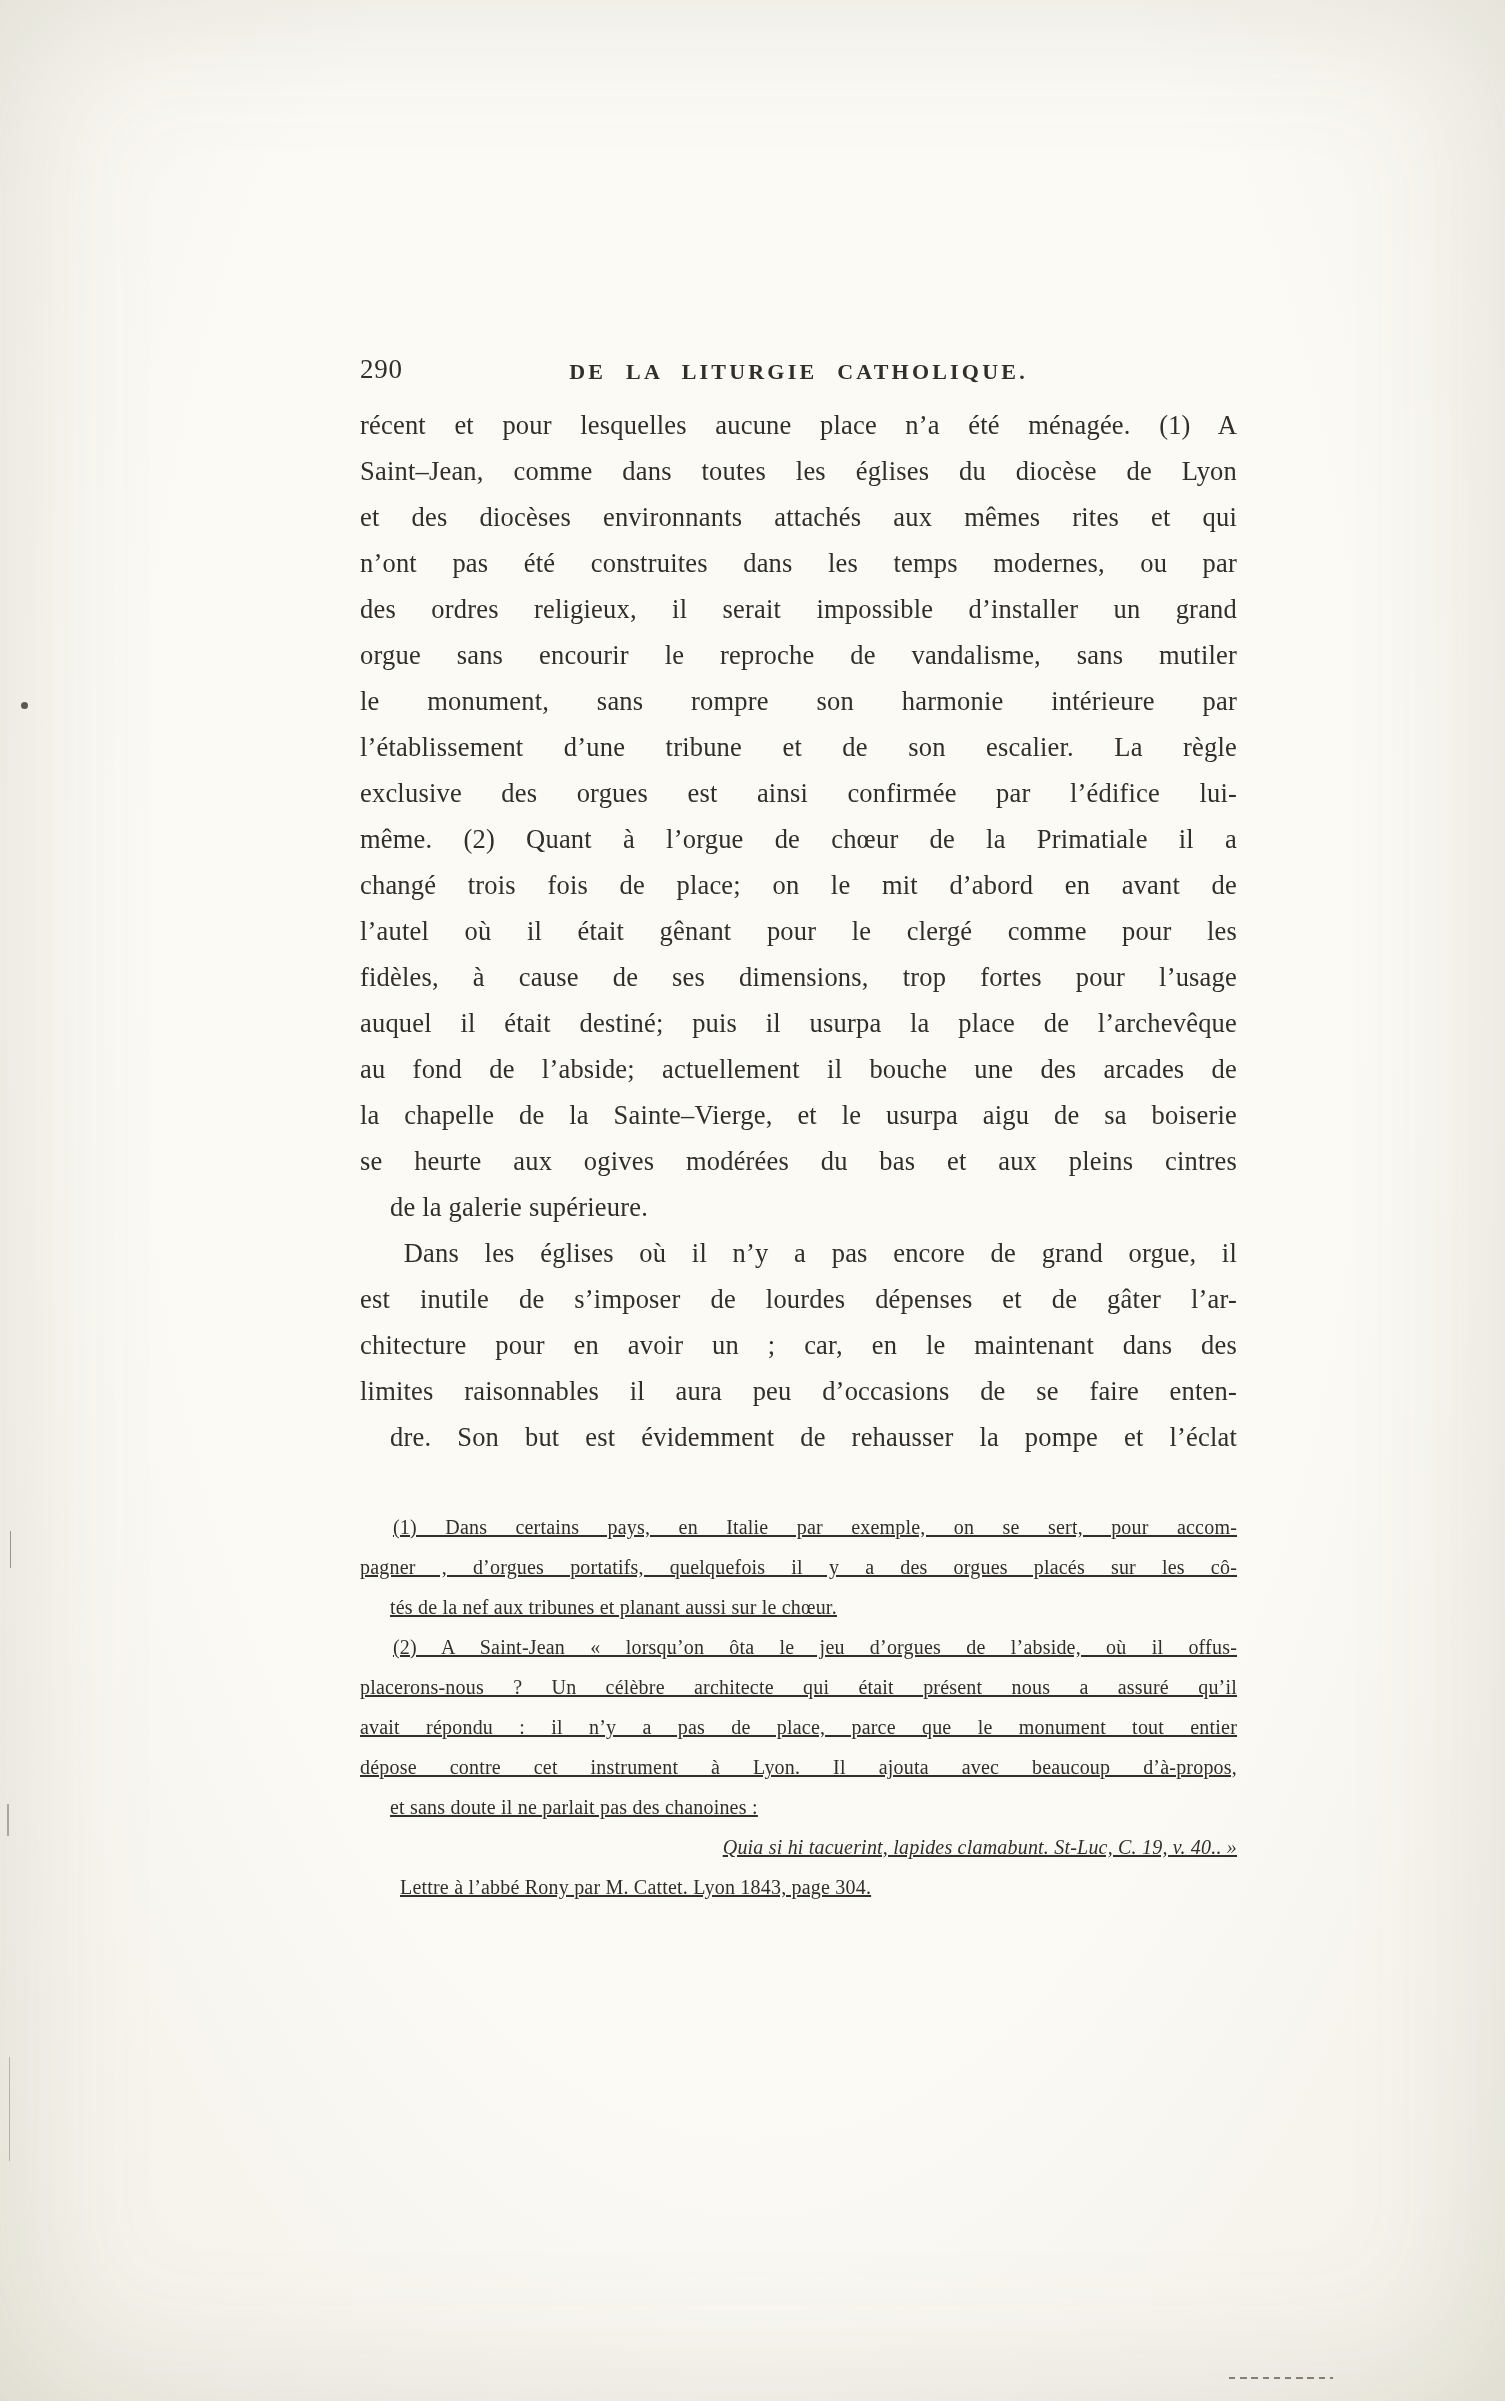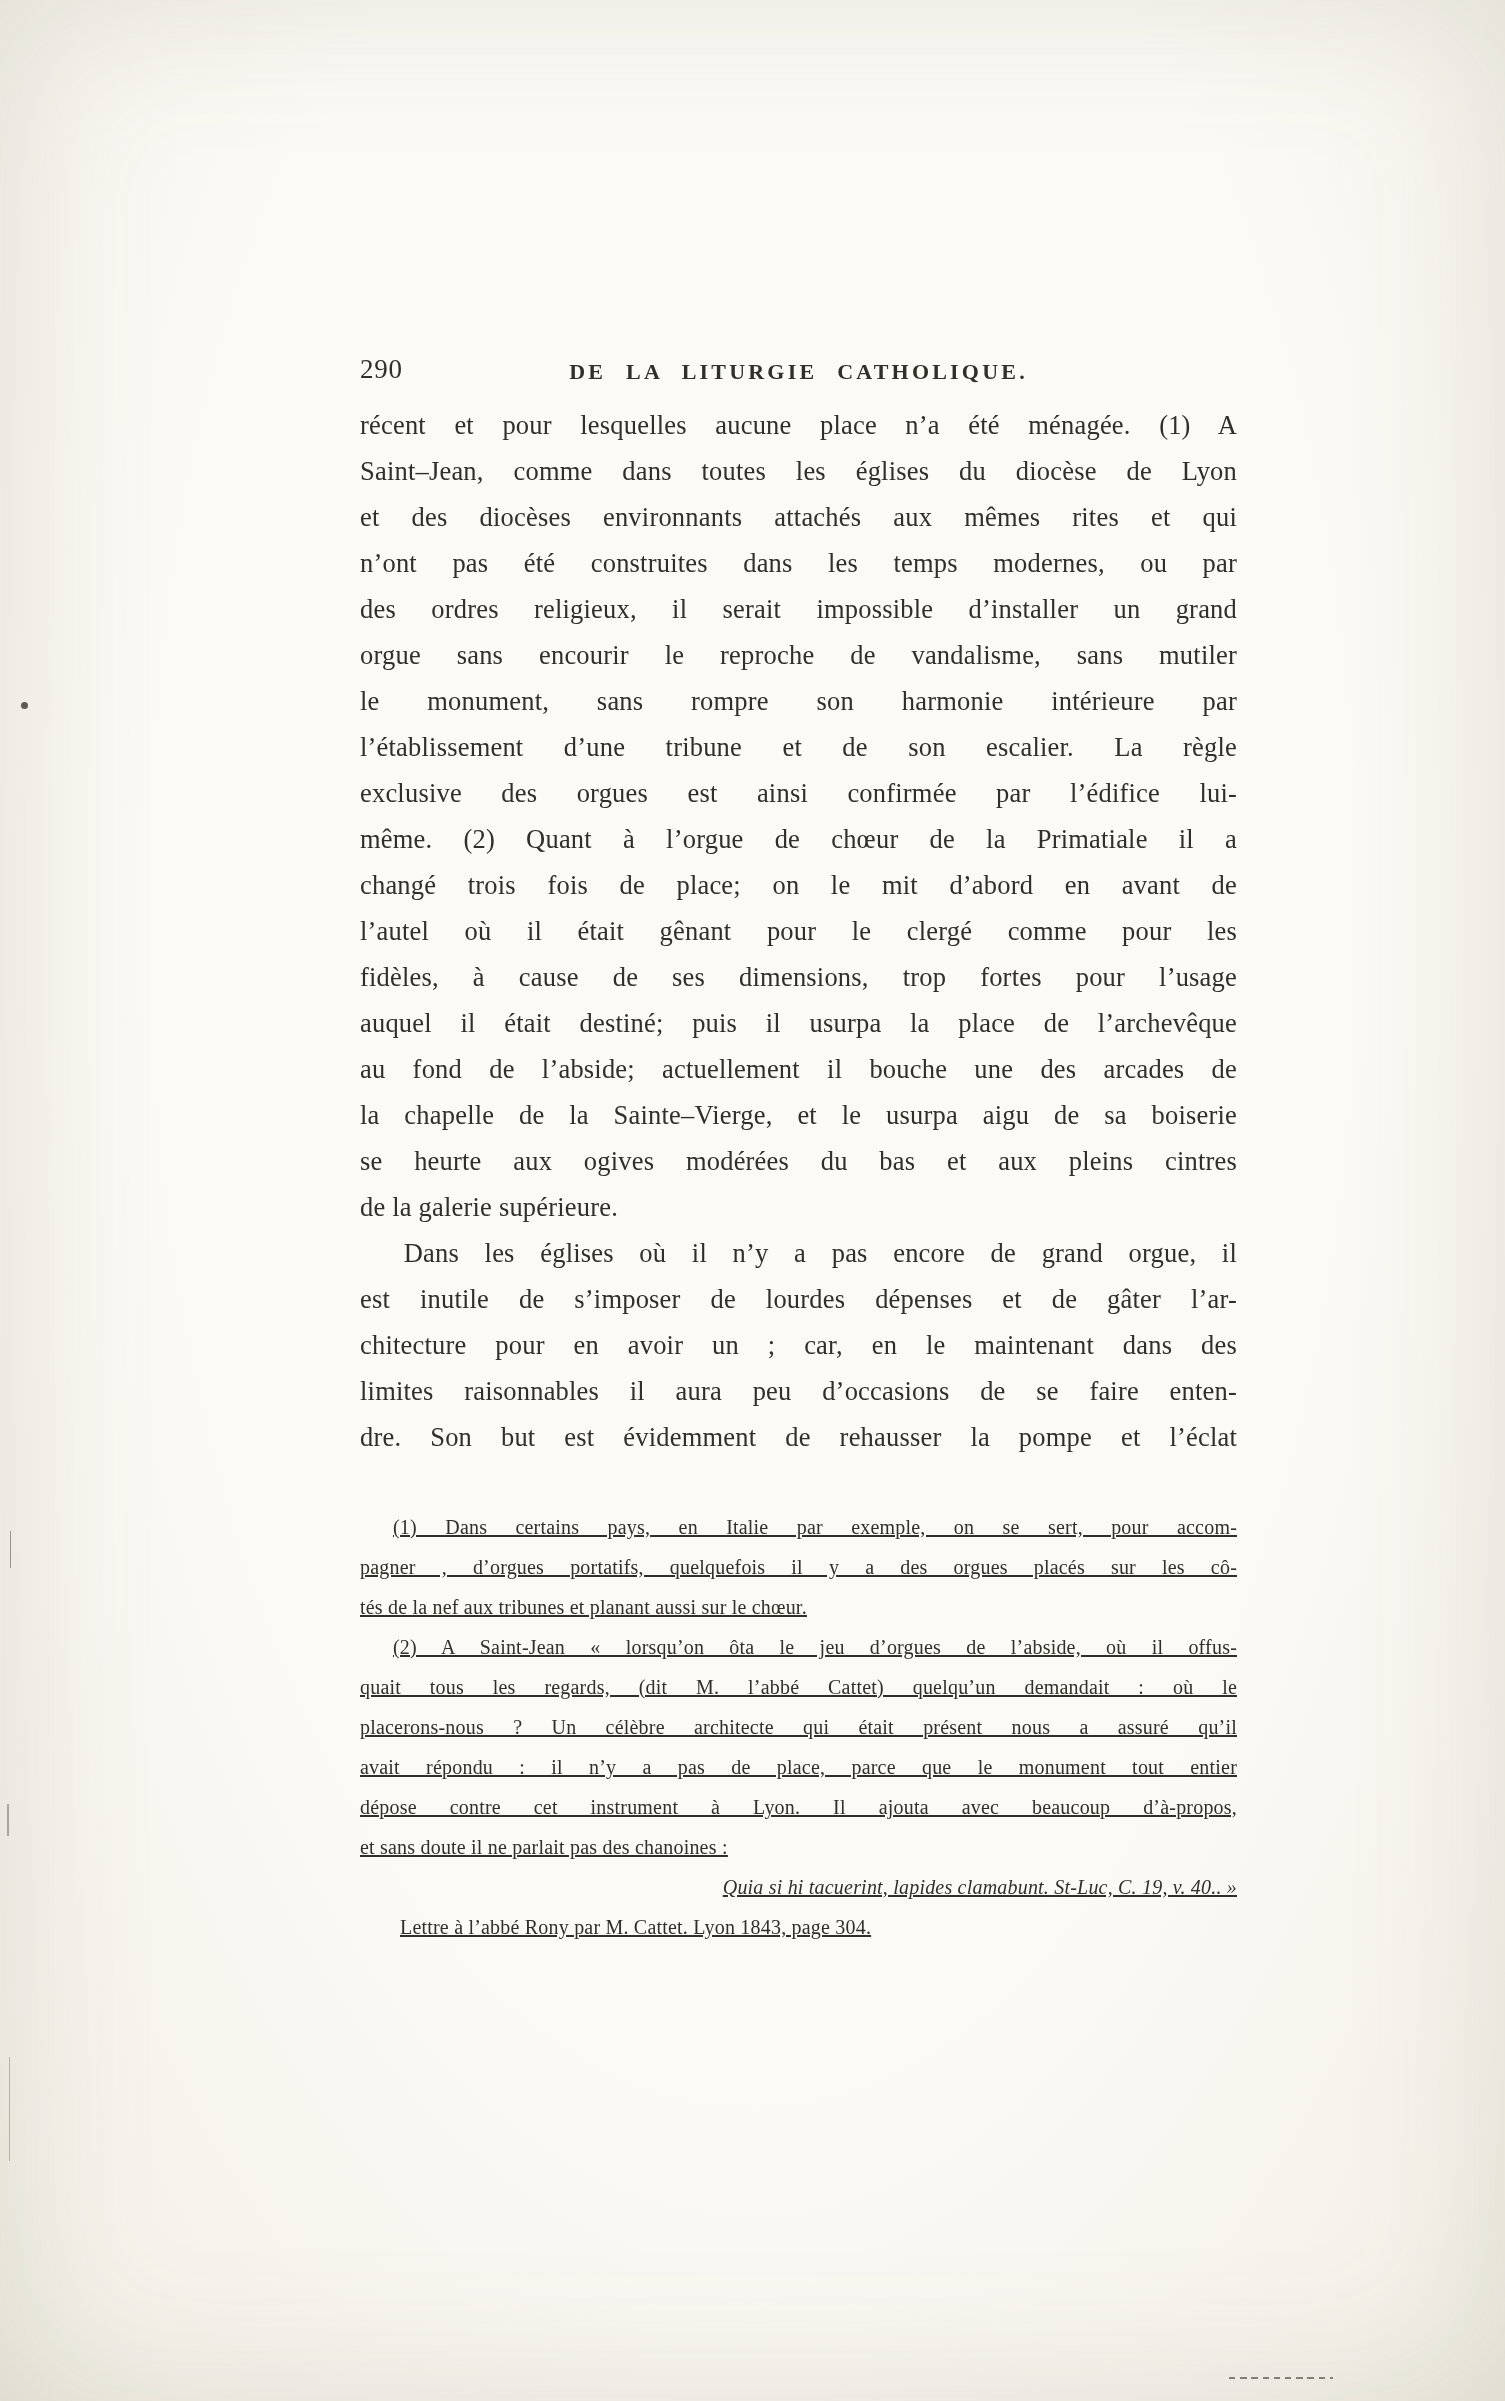--- a/index.html
+++ b/index.html
@@ -52,21 +52,21 @@
     position: absolute;
     left: 360px;
     top: 402px;
     width: 877px;
   }
 
   .line {
     text-align: justify;
     text-align-last: justify;
   }
-  .para .line:last-child { text-align-last: auto; }
+  .para .line:last-child { text-align-last: auto; margin-left: 30px; }
   .para.justify-all .line:last-child { text-align-last: justify; }
   .indent-first .line:first-child { text-indent: 1.65em; }
 
   .body-para .line {
     font-size: 26.5px;
     line-height: 46px;
     letter-spacing: 0.2px;
   }
 
   .footnotes { margin-top: 47px; }
@@ -167,21 +167,20 @@
     <section class="footnotes">
 
       <div class="para fn indent-first">
           <div class="line">(1) Dans certains pays, en Italie par exemple, on se sert, pour accom-</div>
           <div class="line">pagner , d’orgues portatifs, quelquefois il y a des orgues placés sur les cô-</div>
           <div class="line">tés de la nef aux tribunes et planant aussi sur le chœur.</div>
         </div>
 
       <div class="para fn indent-first">
           <div class="line">(2) A Saint-Jean « lorsqu’on ôta le jeu d’orgues de l’abside, où il offus-</div>
-          <div class="line">quait tous les regards, (dit M. l’abbé Cattet) quelqu’un demandait : où le</div>
           <div class="line">placerons-nous ? Un célèbre architecte qui était présent nous a assuré qu’il</div>
           <div class="line">avait répondu : il n’y a pas de place, parce que le monument tout entier</div>
           <div class="line">dépose contre cet instrument à Lyon. Il ajouta avec beaucoup d’à-propos,</div>
           <div class="line">et sans doute il ne parlait pas des chanoines :</div>
         </div>
 
       <div class="fn quote-line">
         <em>Quia si hi tacuerint, lapides clamabunt.</em><span class="quote-ref"> St-Luc, C. 19, v. 40.. »</span>
       </div>
 

